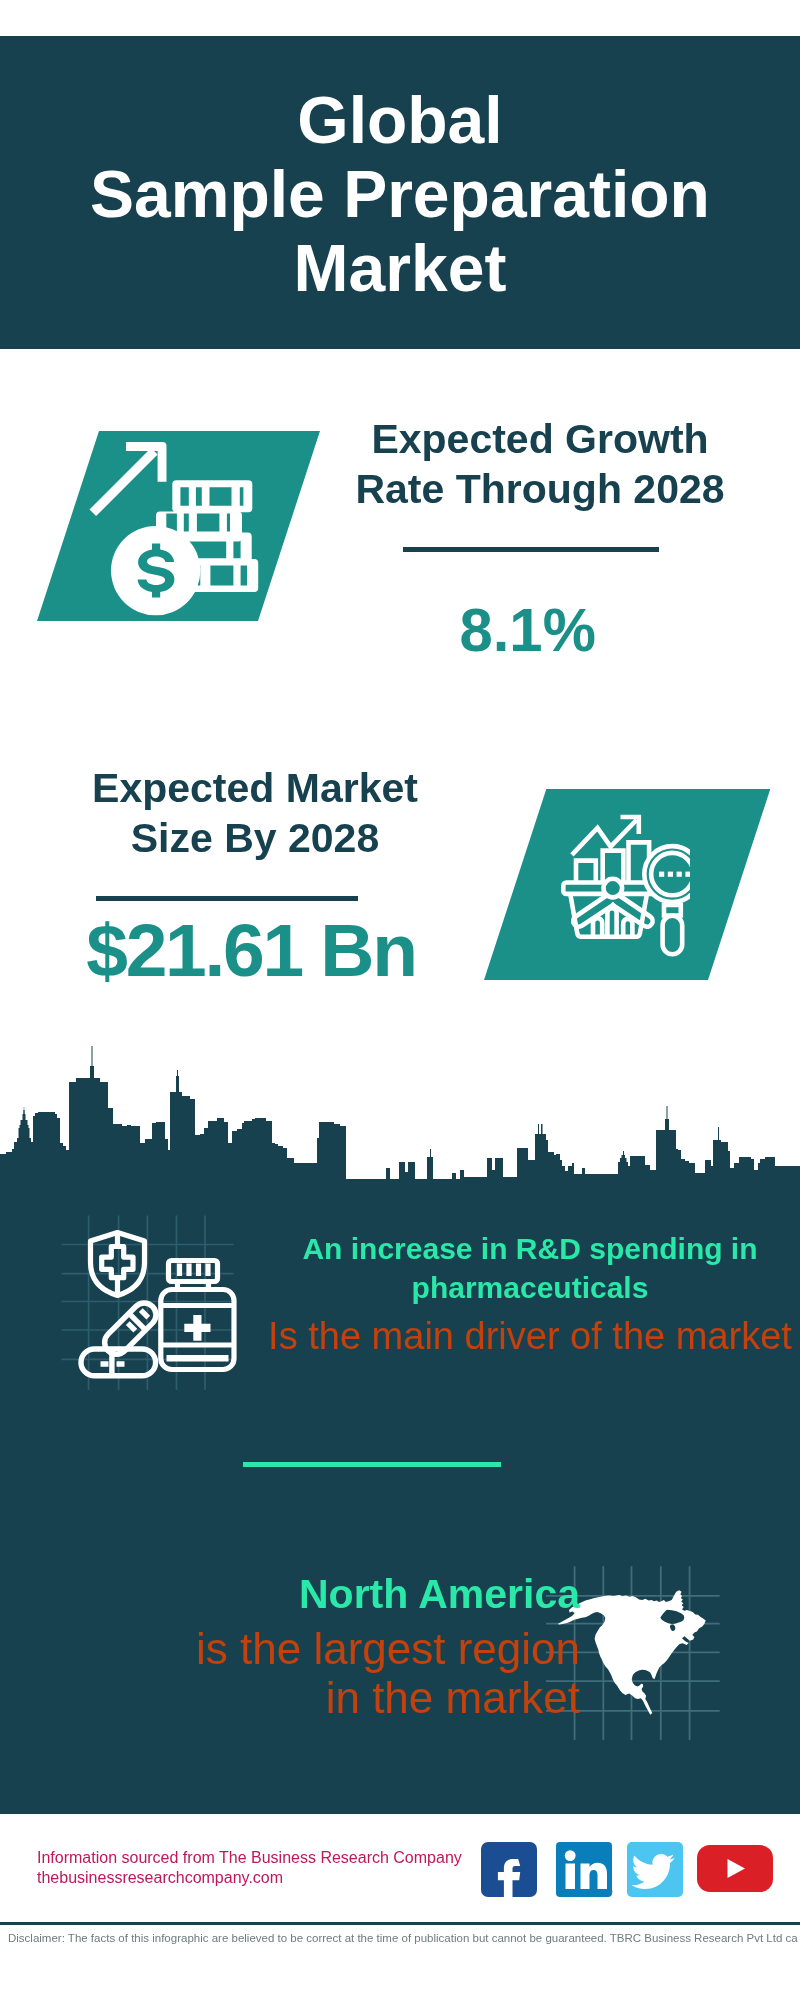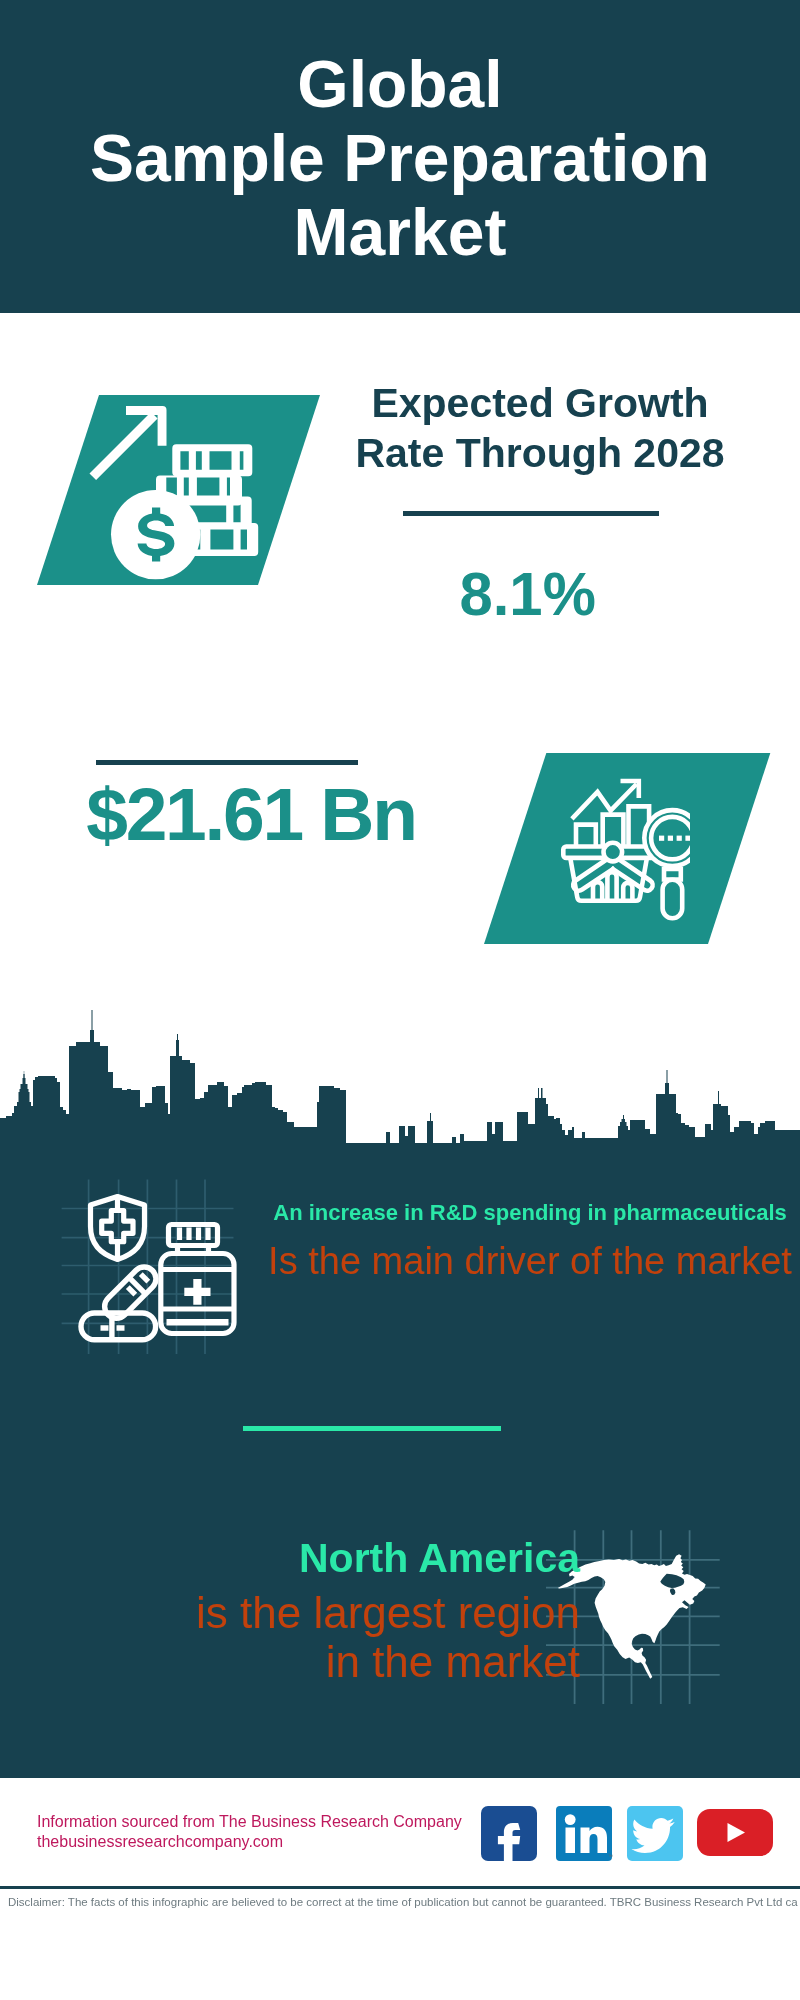--- a/index.html
+++ b/index.html
@@ -1,18 +1,18 @@
 <!DOCTYPE html>
 <html><head>
 <meta charset="utf-8">
 <style>
   * { box-sizing:border-box; margin:0; padding:0; }
   html,body { width:800px; height:2000px; }
   body { font-family:"Liberation Sans", sans-serif; background:#ffffff; overflow:hidden; }
-  .page { width:800px; height:1908px; position:relative; background:#fff; overflow:hidden; }
+  .page { width:800px; height:1908px; position:relative; background:#fff; overflow:hidden;margin-top:36px; }
   .header { width:800px; height:313px; background:#17414F; position:relative; }
   .header h1 { color:#fff; font-size:66px; font-weight:bold; text-align:center;
                line-height:74px; position:absolute; left:0; width:800px; top:47px; }
   .plg { position:absolute; background:#1B9089; transform:skewX(-18.07deg); transform-origin:bottom left; }
   .icon-wrap { position:absolute; }
   .icon-wrap svg { display:block; }
   .stat-block { position:absolute; }
   .stat-head { font-size:41px; font-weight:bold; line-height:50px; text-align:center; color:#17414F; }
   .divider { background:#17414F; height:5px; }
   .stat-val { font-size:101px; font-weight:bold; color:#1B9089; text-align:center;
@@ -65,20 +65,24 @@
   <div class="stat-block" style="left:320px; top:378px; width:440px;">
     <div class="stat-head">
       <span>Expected Growth</span><br>
       <span>Rate Through 2028</span>
     </div>
     <div class="divider" style="margin:33px auto 0; width:256px; margin-left:83px;"></div>
     <div class="stat-val" style="margin-top:28px; font-size:62px; line-height:100px; letter-spacing:0px; padding-right:25px;"><span style="display:inline-block; transform:scaleX(0.965); transform-origin:center center;">8.1%</span></div>
   </div>
 
   <div class="stat-block" style="left:29px; top:727px; width:452px;">
+    <div class="stat-head">
+      <span>Expected Market</span><br>
+      <span>Size By 2028</span>
+    </div>
     <div class="divider" style="margin:33px 0 0 67px; width:262px;"></div>
     <div class="stat-val" style="margin-top:9px; font-size:75px; line-height:80px; letter-spacing:-2.3px; padding-right:8px; white-space:nowrap;">$21.61 Bn</div>
   </div>
 
   <div class="plg" style="left:484px; top:753px; width:224px; height:191px;"></div>
 
   <div class="icon-wrap" style="left:560px; top:770px;">
     <svg width="130" height="160" viewBox="0 0 130 160" aria-hidden="true">
       <g fill="none" stroke="#ffffff" stroke-width="4.6" stroke-linecap="butt" stroke-linejoin="miter">
         <path d="M11.9 48.8 L37.5 21.9 L50.6 40.6 L76.5 14.0"></path>
@@ -136,21 +140,21 @@
         <path d="M75.5 113.9 L89.2 127.6"></path>
         <path d="M85.8 109.2 l7.5 7.5 M72.8 122.2 l7.5 7.5"></path>
         <path d="M39.4 148.0 h47.8 a13.4 13.4 0 0 1 0 26.8 h-47.8 a13.4 13.4 0 0 1 0 -26.8 z"></path>
         <path d="M56.9 148.0 v26.8"></path>
         <path d="M45.5 163.0 h8.0 M61.5 163.0 h8.0"></path>
       </g>
     </svg>
   </div>
 
   <div class="driver-txt" style="left:260px; top:1193px; width:540px;">
-    <div class="mint" style="font-size:22px; font-weight:bold; line-height:39px;">An increase in R&amp;D spending in pharmaceuticals</div>
+    <div class="mint" style="font-size:30px; font-weight:bold; line-height:39px;">An increase in R&amp;D spending in pharmaceuticals</div>
     <div class="wtxt" style="font-size:38px; line-height:48px; margin-top:5px;">Is the main driver of the market</div>
   </div>
 
   <div class="mint-rule" style="left:243px; top:1426px; width:258px;"></div>
 
   <div class="icon-wrap" style="left:546px; top:1529px;">
     <svg width="230" height="175" viewBox="0 0 230 175" aria-hidden="true">
       <g stroke="#3F6D7C" stroke-width="1.8">
         <path d="M28.6 1.2 V176.6 M57.3 1.2 V176.6 M85.5 1.2 V176.6 M114.8 1.2 V176.6 M143.6 1.2 V176.6"></path>
         <path d="M-0.2 30.8 H173.7 M-0.2 58.7 H173.7 M-0.2 87.4 H173.7 M-0.2 116.2 H173.7 M-0.2 145.8 H173.7"></path>

